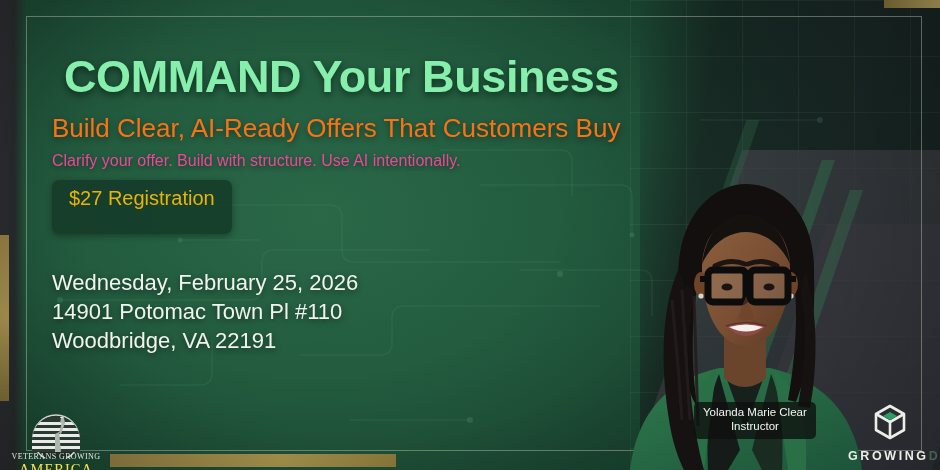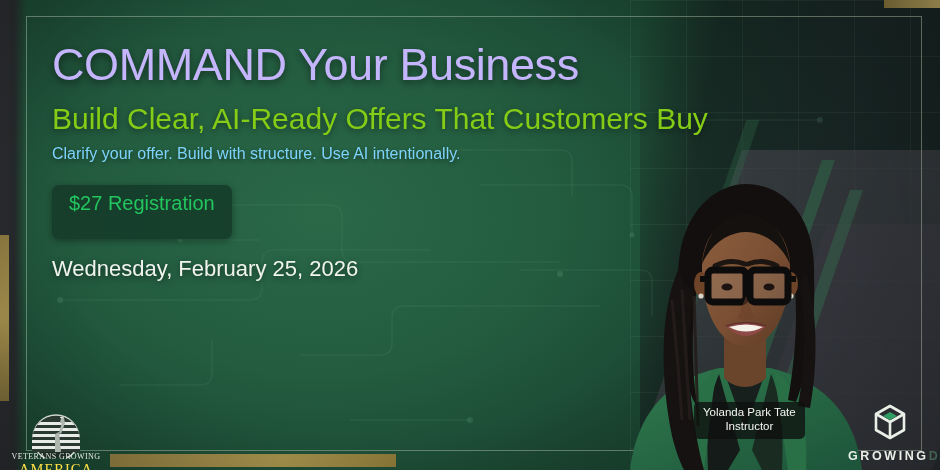--- a/index.html
+++ b/index.html
@@ -83,50 +83,50 @@
   .frame{
     position:absolute;left:26px;top:16px;right:18px;bottom:19px;
     border:1px solid rgba(196,208,186,.42);
     pointer-events:none;
   }
 
   
   .content{position:absolute;left:52px;top:42px;width:640px;}
 
   .headline{
-    margin:0;
-    font-size:45px;font-weight:400;letter-spacing:-.4px;
-    color:#c4b5fd;line-height:1.03;
+    margin:12px;
+    font-size:45px;font-weight:700;letter-spacing:-.4px;
+    color:#86efac;line-height:1.03;
     text-shadow:0 3px 7px rgba(0,0,0,.48);
     white-space:nowrap;
   }
   .subhead{
     margin:14px 0 0 0;
-    font-size:30px;font-weight:400;
-    color:#84cc16;line-height:1.12;
+    font-size:26px;font-weight:400;
+    color:#f97316;line-height:1.12;
     text-shadow:0 2px 6px rgba(0,0,0,.45);
     white-space:nowrap;
   }
   .tagline{
     margin:9px 0 0 0;
     font-size:16px;font-weight:400;
-    color:#7dd3fc;
+    color:#ec4899;
     text-shadow:0 2px 5px rgba(0,0,0,.45);
   }
 
   .price-badge{
-    display:inline-block;margin-top:22px;
+    display:inline-block;margin-top:10px;
     padding:7px 17px 24px 17px;
     background:rgba(20,58,41,.88);
     border-radius:7px;
-    font-size:20px;color:#22c55e;
+    font-size:20px;color:#eab308;
     box-shadow:0 2px 7px rgba(0,0,0,.35);
   }
 
-  .details{margin-top:16px;}
+  .details{margin-top:35px;}
   .details div{
     font-size:22px;color:#f0f4ec;line-height:1.30;
     text-shadow:0 2px 6px rgba(0,0,0,.5);
     white-space:nowrap;
   }
 
   
   .portrait{position:absolute;left:620px;top:150px;width:250px;height:320px;}
 
   
@@ -285,25 +285,27 @@
 
   <div class="content">
     <h1 class="headline">COMMAND Your Business</h1>
     <p class="subhead">Build Clear, AI-Ready Offers That Customers Buy</p>
     <p class="tagline">Clarify your offer. Build with structure. Use AI intentionally.</p>
 
     <div class="price-badge">$27 Registration</div>
 
     <div class="details">
       <div>Wednesday, February 25, 2026</div>
+      <div>14901 Potomac Town Pl #110</div>
+      <div>Woodbridge, VA 22191</div>
     </div>
   </div>
 
   <div class="nametag">
-    <div class="n1">Yolanda Park Tate</div>
+    <div class="n1">Yolanda Marie Clear</div>
     <div class="n2">Instructor</div>
   </div>
 
   <div class="elevate">
     <svg width="40" height="40" viewBox="0 0 40 40">
       <g fill="none" stroke="#eaf0e8" stroke-width="2.6" stroke-linejoin="round">
         <path d="M20 4 L34 12 V28 L20 36 L6 28 V12 Z"></path>
         <path d="M20 20 L34 12"></path>
         <path d="M20 20 L6 12"></path>
         <path d="M20 20 V36"></path>

